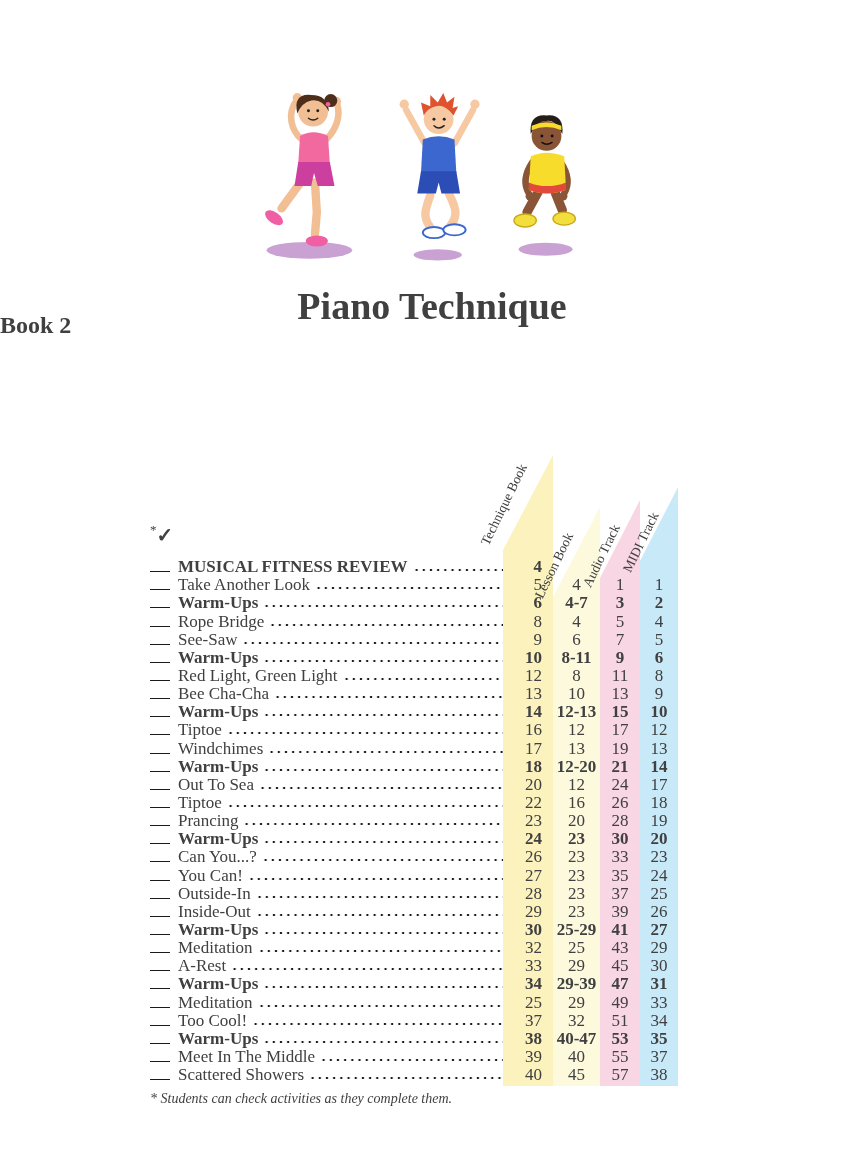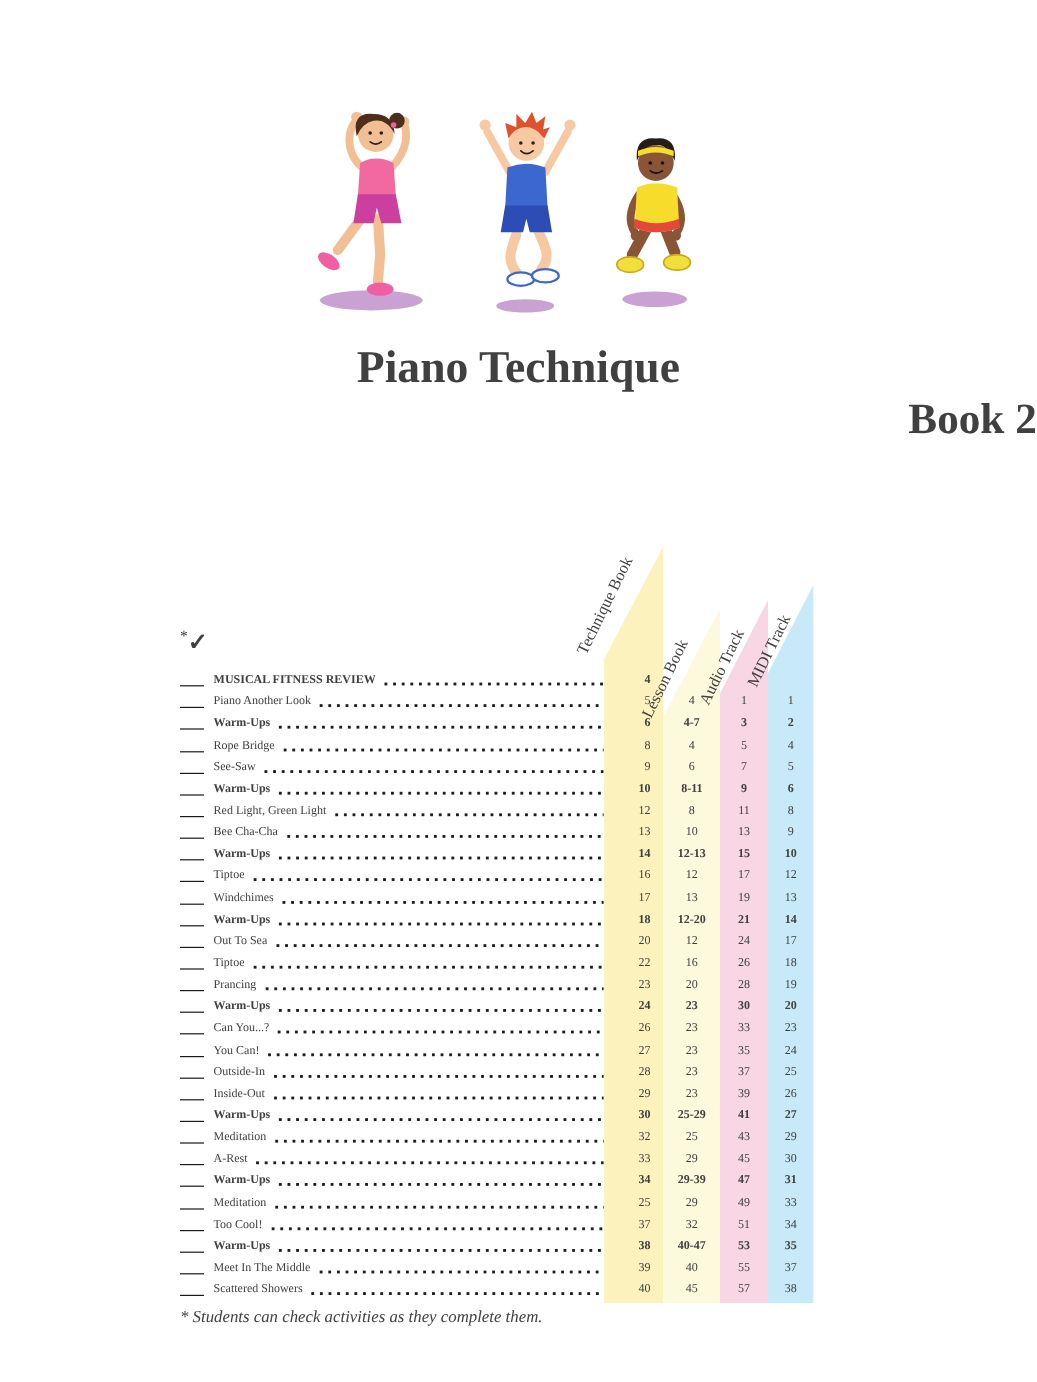--- a/index.html
+++ b/index.html
@@ -7,22 +7,22 @@
     position:relative; width:864px; height:1152px; background:#fff;
     font-family:Liberation Serif, serif; color:#404040; overflow:hidden;
   }
 
   
   .illustration { position:absolute; left:248px; top:52px; width:372px; height:218px; }
 
   
   .title-line1 { position:absolute; left:0; right:0; top:284px; text-align:center;
                  font-size:38px; font-weight:bold; }
-  .title-line2 { position:absolute; left:0; right:0; top:328px; text-align:right;
-                 font-size:36px; font-weight:bold; }
+  .title-line2 { position:absolute; left:0; right:0; top:312px; text-align:left;
+                 font-size:24px; font-weight:bold; }
   .contents-heading { position:absolute; left:0; right:0; top:388px; text-align:center;
                  font-size:27px; font-weight:bold; letter-spacing:2px; }
 
   
   .band { position:absolute; }
   .band-tech   { left:503px; top:455px; width:50px; height:631px;
                  clip-path:polygon(0 95px, 100% 0, 100% 100%, 0 100%); }
   .band-lesson { left:553px; top:507px; width:47px; height:579px;
                  clip-path:polygon(0 90px, 100% 0, 100% 100%, 0 100%); }
   .band-audio  { left:600px; top:500px; width:40px; height:586px;
@@ -37,21 +37,21 @@
   .col-label-audio  { left:594px; top:574px; }
   .col-label-midi   { left:634px; top:559px; }
 
   
   .check-legend { position:absolute; left:150px; top:522px; }
   .check-legend .star { font-size:13px; vertical-align:8px; }
   .check-legend .check { font-size:20px; font-weight:bold; }
 
   
   .rows { position:absolute; left:150px; top:557px; width:528px; }
-  .row { display:flex; align-items:flex-end; height:18.15px; font-size:10px; }
+  .row { display:flex; align-items:flex-end; height:18.15px; font-size:17px; }
   .row span { line-height:17px; }
   .row .blank { flex:0 0 auto; width:20px; height:1px; border-bottom:1.3px solid #1a1a1a;
                 margin:0 8px 3px 0; }
   .row .title { flex:0 0 auto; white-space:nowrap; }
   .row .dots { flex:1 1 auto; min-width:8px; align-self:flex-end; height:4px;
                margin:0 2px 3px 5px;
                background-image:radial-gradient(circle, #1a1a1a 1.1px, transparent 1.5px);
                background-size:7.2px 4px; background-position:0 50%; background-repeat:repeat-x; }
   .num { flex:0 0 auto; text-align:center; }
   .num.tech   { width:48px; text-align:right; padding-right:11px; box-sizing:border-box; }
@@ -159,21 +159,21 @@
       <span class="title">MUSICAL FITNESS REVIEW</span>
       <span class="dots"></span>
       <span class="num tech">4</span>
       <span class="num lesson"></span>
       <span class="num audio"></span>
       <span class="num midi"></span>
     </div>
 
     <div class="row">
       <span class="blank"></span>
-      <span class="title">Piano Another Look</span>
+      <span class="title">Take Another Look</span>
       <span class="dots"></span>
       <span class="num tech">5</span>
       <span class="num lesson">4</span>
       <span class="num audio">1</span>
       <span class="num midi">1</span>
     </div>
 
     <div class="row bold">
       <span class="blank"></span>
       <span class="title">Warm-Ups</span>

